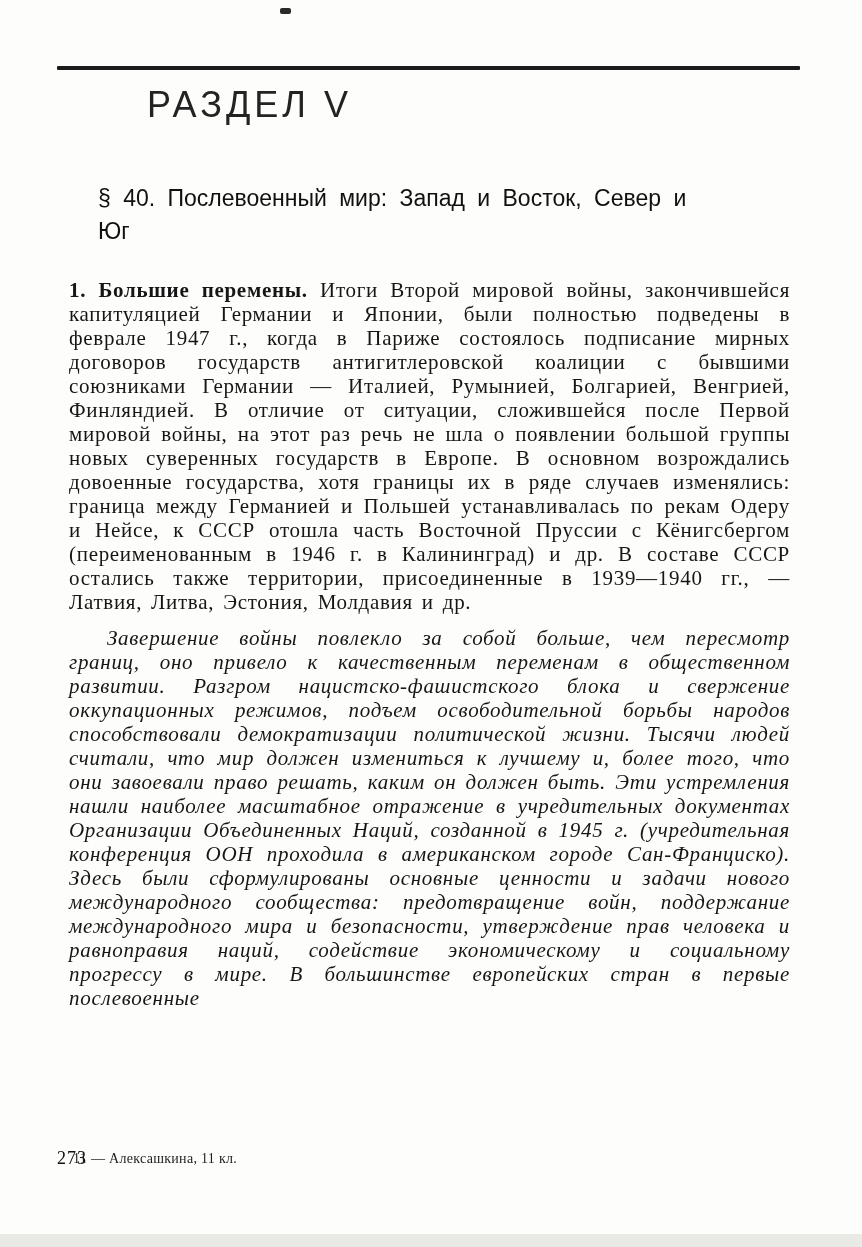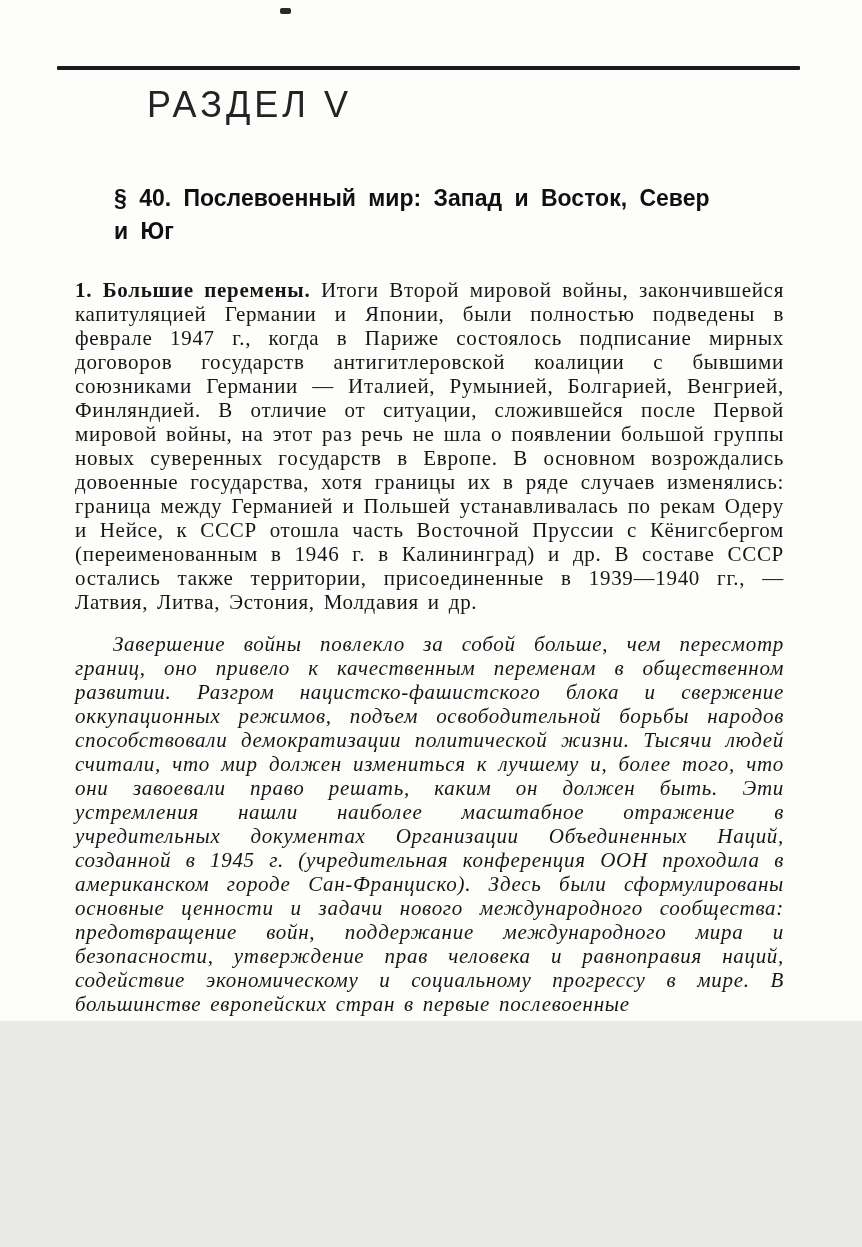--- a/index.html
+++ b/index.html
@@ -1,21 +1,21 @@
 <!DOCTYPE html>
 <html lang="ru"><head>
 <meta charset="utf-8">
 <style>
   * { box-sizing: border-box; }
   html, body { margin: 0; padding: 0; background: #e9e9e6; }
 
   .page {
     position: relative;
     width: 862px;
-    height: 1021px;
+    height: 1234px;
     margin: 0 auto;
     background: #fdfdfb;
     color: #161616;
     padding: 66px 60px 0 57px;
     font-family: "Liberation Serif", serif;
     overflow: hidden;
   }
 
   .top-rule {
     width: 743px;
@@ -50,41 +50,41 @@
     font-family: "Liberation Sans", sans-serif;
     font-weight: 700;
     font-size: 27px;
     line-height: 34px;
     letter-spacing: 0.3px;
     word-spacing: 3px;
     color: #101010;
   }
 
   .paragraph-heading {
-    margin: 56px 0 0 57px;
+    margin: 56px 0 0 41px;
     width: 600px;
     font-family: "Liberation Sans", sans-serif;
-    font-weight: 700;
+    font-weight: 400;
     font-size: 23px;
     line-height: 33px;
     word-spacing: 6px;
     color: #101010;
   }
 
   .body-text {
     margin-top: 30px;
     width: 745px;
     font-size: 21px;
     line-height: 24px;
     text-align: justify;
     letter-spacing: 0.7px;
     word-spacing: 3px;
   }
 
-  .body-text p { margin: 18px; }
+  .body-text p { margin: 12px; }
   .body-text p.indent { text-indent: 38px; font-style: italic; }
   .lead { font-weight: 700; }
 
   .footer {
     position: absolute;
     left: 57px;
     right: 60px;
     top: 1148px;
     height: 30px;
   }

